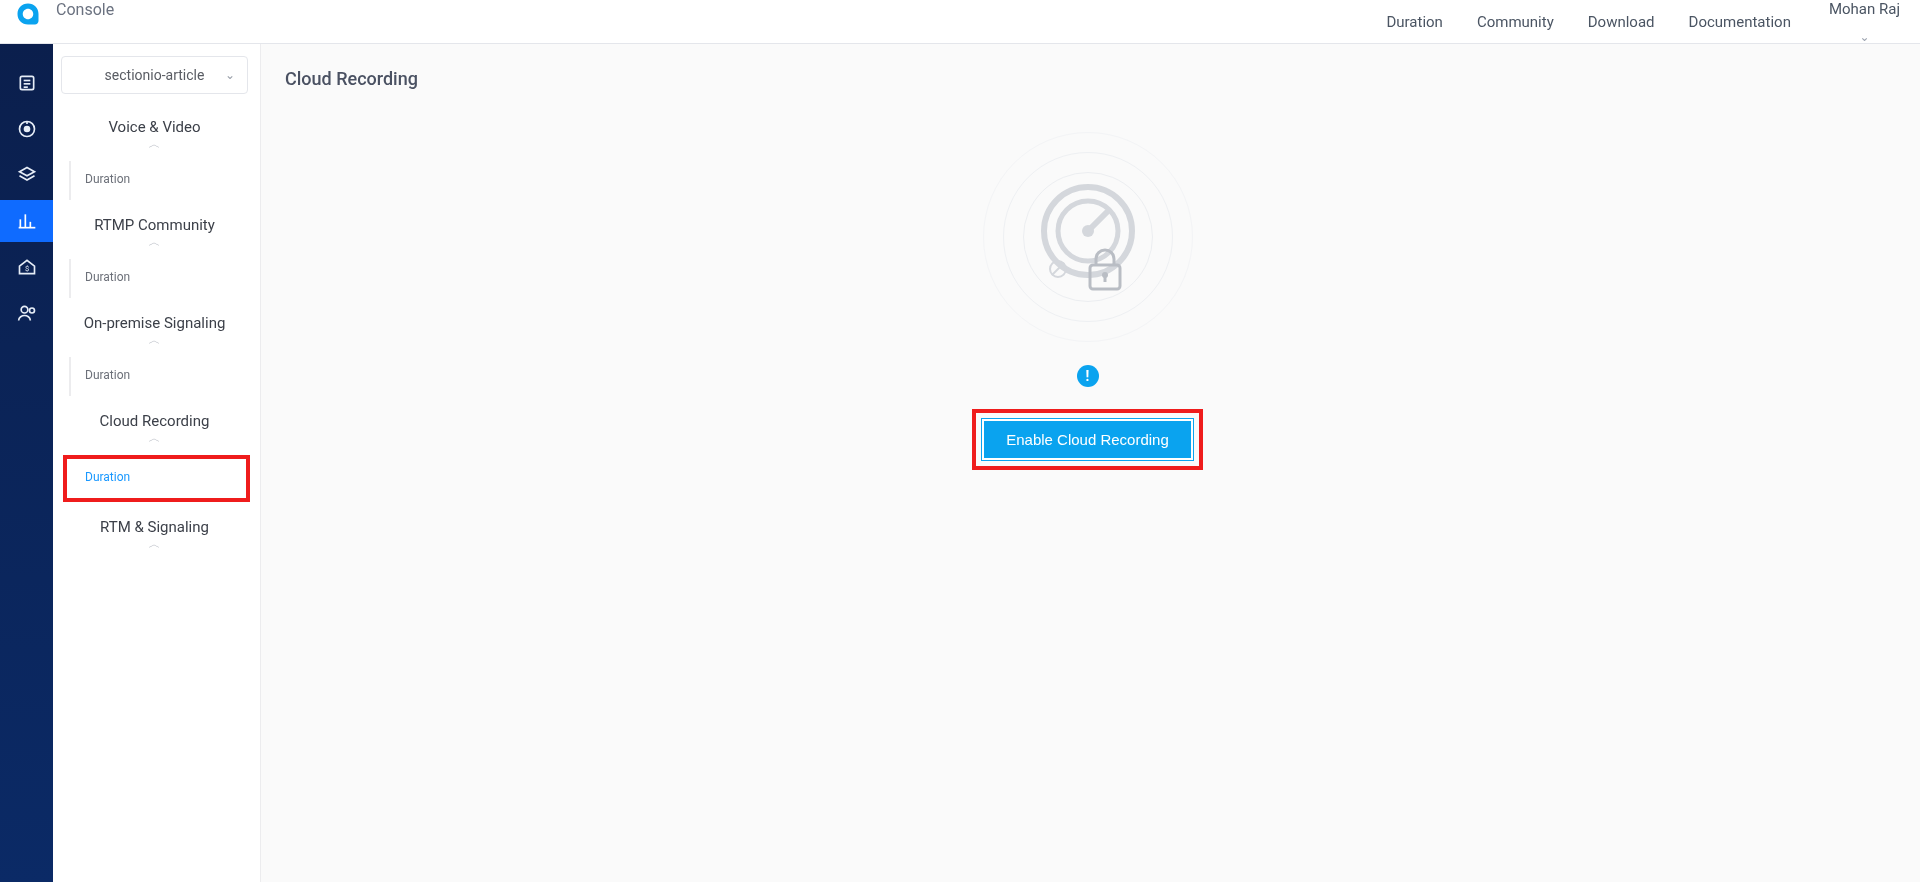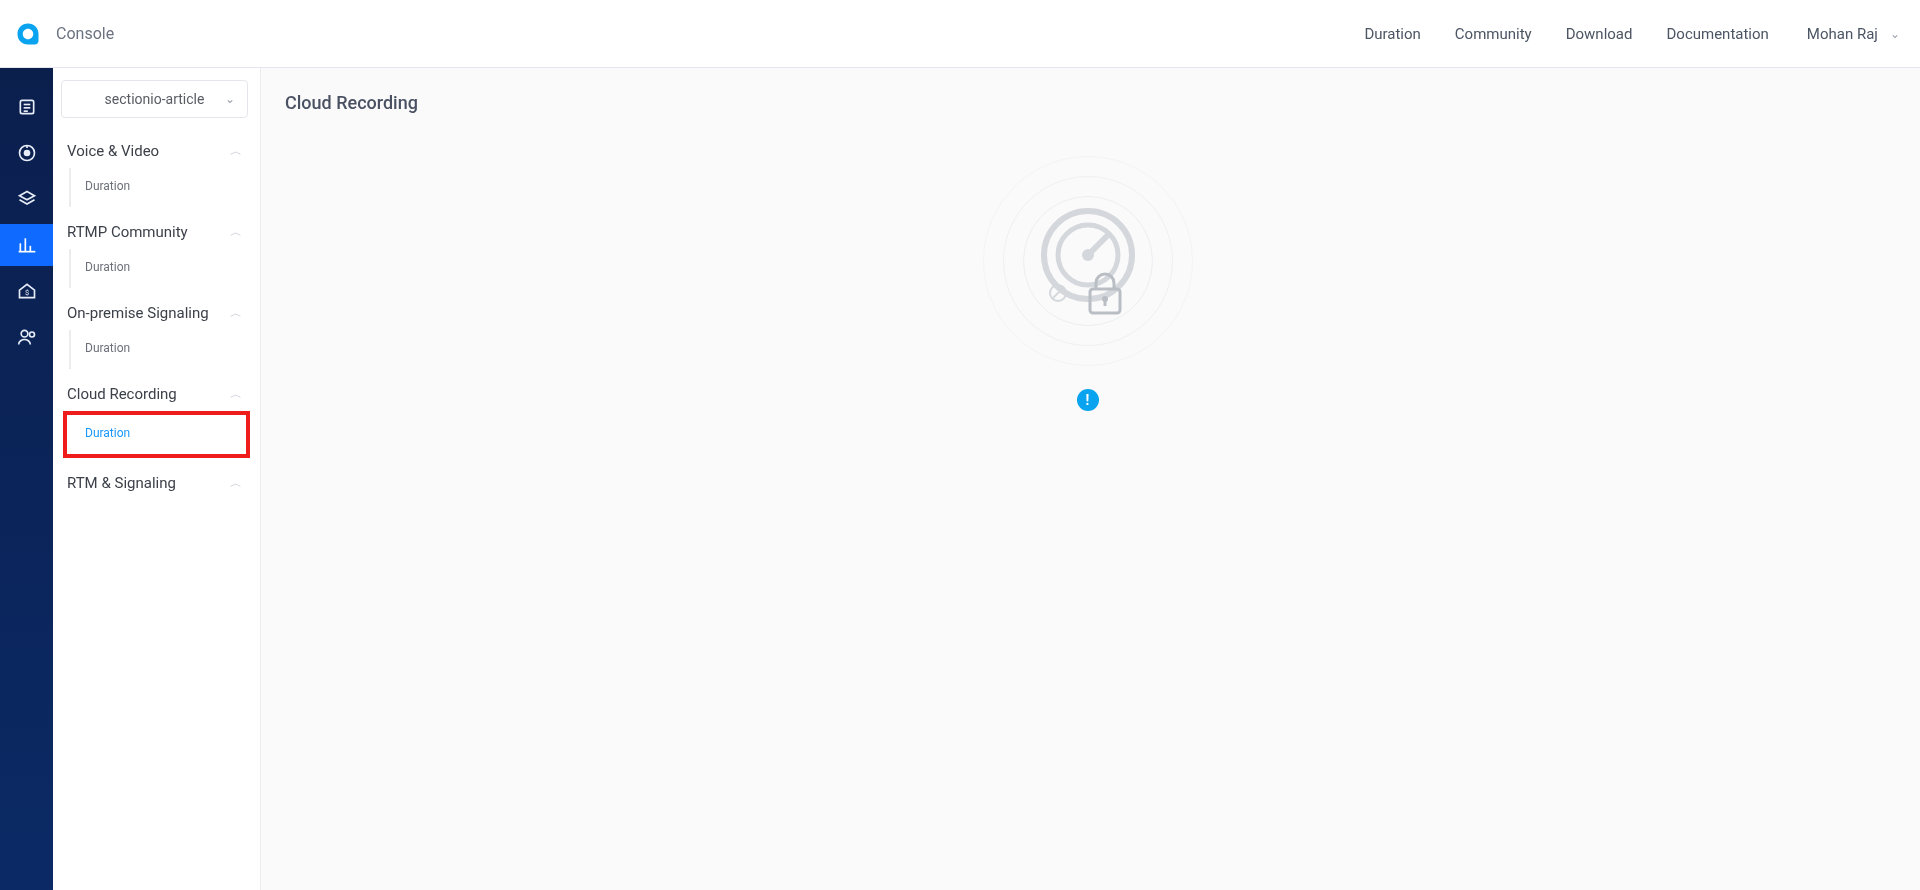--- a/index.html
+++ b/index.html
@@ -8,24 +8,23 @@
     background: #fff;
     color: #333;
     font-size: 14px;
     width: 1920px;
     height: 890px;
     overflow: hidden;
   }
 
   
   .top-header {
-    height: 68px;
+    height: 44px;
     border-bottom: 1px solid #e4e6eb;
     display: flex;
-    align-items: center;
     padding: 0 20px 0 14px;
     background: #fff;
   }
   .logo {
     width: 28px;
     height: 28px;
     margin-right: 14px;
     display: flex;
     align-items: center;
     justify-content: center;
@@ -47,20 +46,21 @@
     cursor: pointer;
   }
   .user-menu {
     display: flex;
     align-items: center;
     gap: 12px;
     margin-left: 38px;
     cursor: pointer;
     color: #4b5563;
     font-size: 15px;
+    flex-direction: column;
   }
   .chev { color: #9ca3af; font-size: 12px; }
 
   
   .layout {
     display: flex;
     height: calc(100% - 52px);
   }
 
   
@@ -115,20 +115,21 @@
   .nav-group {
     margin-top: 6px;
   }
   .nav-group-header {
     display: flex;
     align-items: center;
     padding: 10px 6px 8px 6px;
     cursor: pointer;
     color: #3c4049;
     font-size: 15px;
+    flex-direction: column;
   }
   .nav-group-header .spacer { flex: 1; }
   .nav-group-header .chev-up {
     color: #b8bcc4;
     font-size: 12px;
   }
   .nav-sub {
     padding: 5px 0 8px 0;
     border-left: 2px solid #ececee;
     margin-left: 8px;
@@ -368,15 +369,18 @@
           <path d="M68 88 v-6 a9 9 0 0 1 18 0 v6" fill="none" stroke="#b9bdc4" stroke-width="3"></path>
           <circle cx="77" cy="98" r="3" fill="#b9bdc4"></circle>
           <rect x="75.5" y="98" width="3" height="7" fill="#b9bdc4"></rect>
         </svg>
       </div>
 
       <div class="prompt-row">
         <div class="info-badge">!</div>
       </div>
 
+      <div class="enable-wrap">
+        <button class="enable-btn">Enable Cloud Recording</button>
+      </div>
     </div>
   </div>
 </div>
 
 </body></html>

